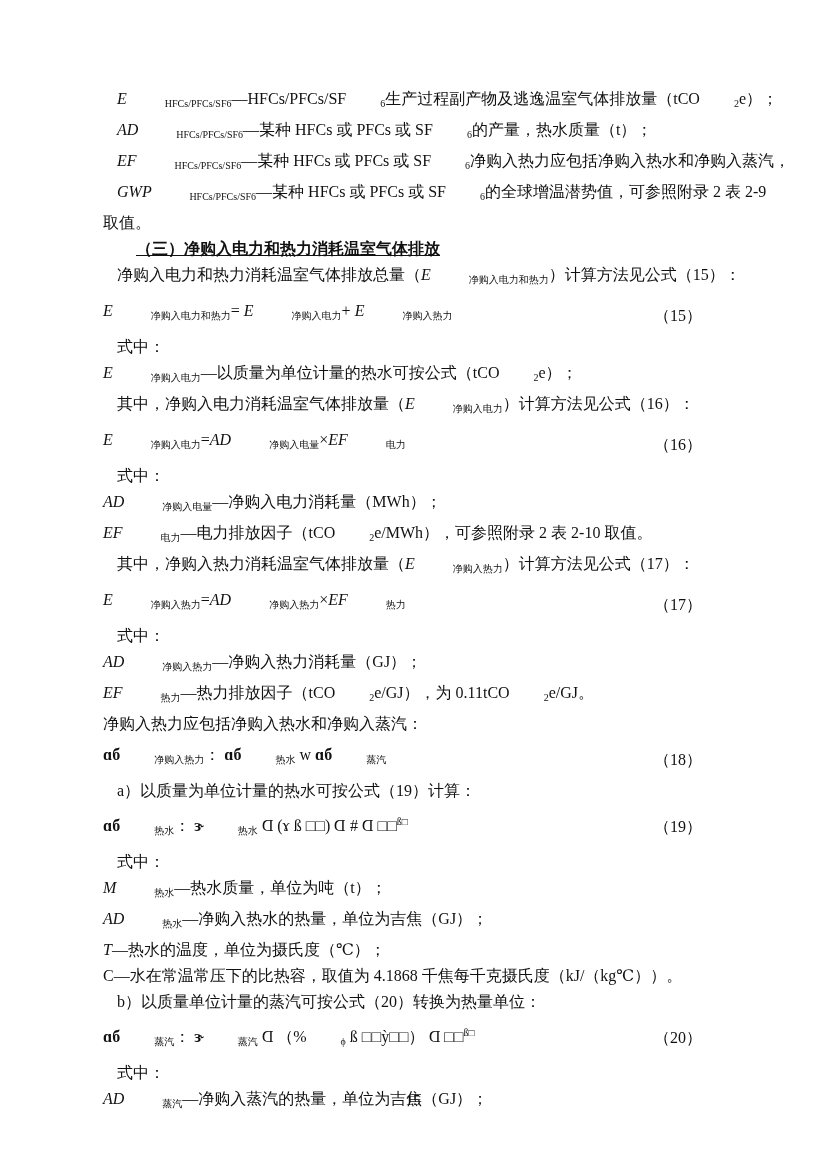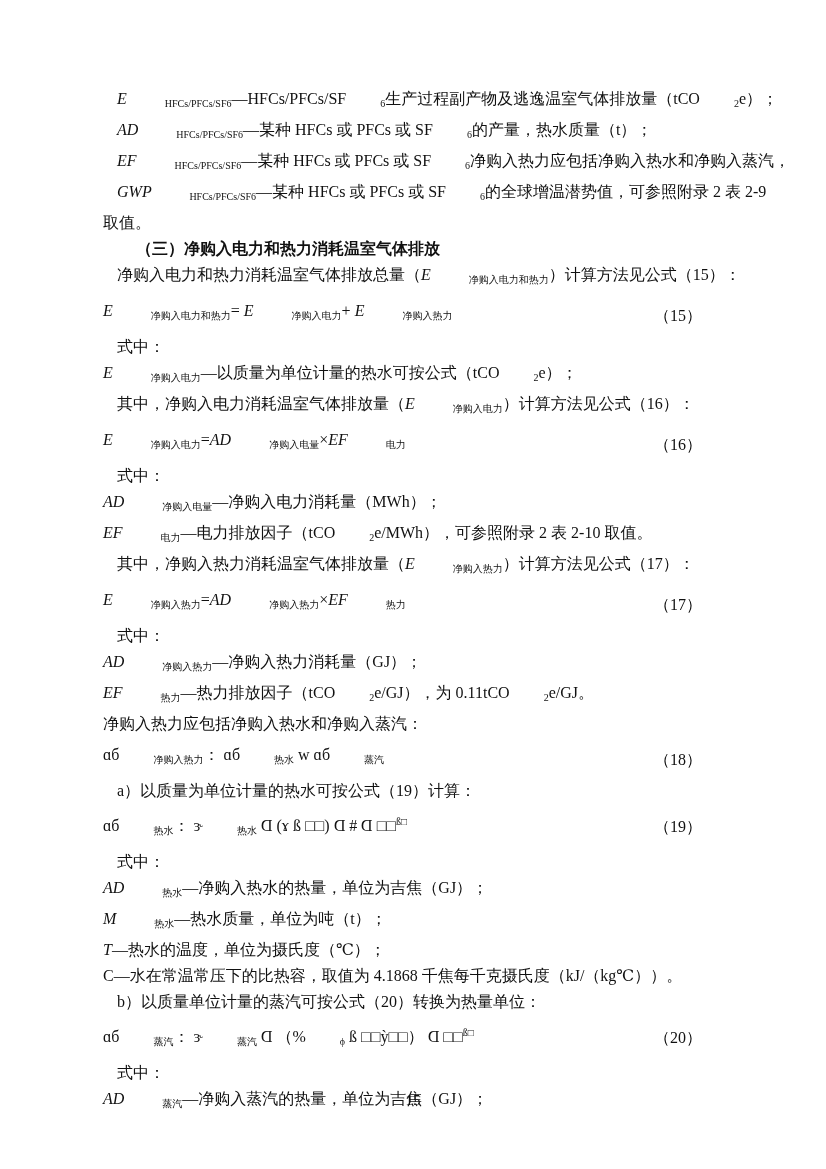--- a/index.html
+++ b/index.html
@@ -7,25 +7,25 @@
     width:826px;height:1169px;background:#ffffff;position:relative;
     margin:0 auto;overflow:hidden;
     font-family:"Liberation Serif","DejaVu Serif",serif;color:#111;
   }
   main{position:absolute;left:103px;top:86px;width:601px;}
   main p{margin:0;font-size:16px;line-height:26px;white-space:nowrap;}
   p.h{font-weight:bold;}
   p.f{position:relative;text-align:left;padding:5px 0;}
   p.f .eq-num{position:absolute;right:2px;top:10px;}
   .i1{text-indent:14px;}
-  .i2{text-indent:33px;}
+  .i2{text-indent:33px;text-decoration:underline;}
   .it{font-style:italic;}
   .sb{font-size:10px;vertical-align:-3px;letter-spacing:0;padding-left:34px;}
   .sup{font-size:10px;vertical-align:6px;}
-  .gl{font-weight:normal;}
+  .gl{font-weight:bold;}
   .mir{display:inline-block;transform:scaleX(-1);}
   .page-num{position:absolute;left:0;right:0;bottom:60px;text-align:center;font-size:15px;}
 </style>
 </head>
 <body>
 
 <div class="page">
   <main>
       <p class="i1"><span class="it">E </span><span class="sb">HFCs/PFCs/SF6</span><span>—HFCs/PFCs/SF</span><span class="sb">6</span><span>生产过程副产物及逃逸温室气体排放量（tCO</span><span class="sb">2</span><span>e）；</span></p>
       <p class="i1"><span class="it">AD </span><span class="sb">HFCs/PFCs/SF6</span><span>—某种 HFCs 或 PFCs 或 SF</span><span class="sb">6</span><span>的产量，热水质量（t）；</span></p>
@@ -45,22 +45,22 @@
       <p class="i1"><span>其中，净购入热力消耗温室气体排放量（</span><span class="it">E </span><span class="sb">净购入热力</span><span>）计算方法见公式（17）：</span></p>
       <p class="f "><span class="it">E </span><span class="sb">净购入热力</span><span>=</span><span class="it">AD </span><span class="sb">净购入热力</span><span>×</span><span class="it">EF </span><span class="sb">热力</span><span class="eq-num">（17）</span></p>
       <p class="i1"><span>式中：</span></p>
       <p class=""><span class="it">AD </span><span class="sb">净购入热力</span><span>—净购入热力消耗量（GJ）；</span></p>
       <p class=""><span class="it">EF </span><span class="sb">热力</span><span>—热力排放因子（tCO</span><span class="sb">2</span><span>e/GJ），为 0.11tCO</span><span class="sb">2</span><span>e/GJ。</span></p>
       <p class=""><span>净购入热力应包括净购入热水和净购入蒸汽：</span></p>
       <p class="f "><span class="gl">ɑб</span><span class="sb">净购入热力</span><span>： </span><span class="gl">ɑб</span><span class="sb">热水</span><span> w </span><span class="gl">ɑб</span><span class="sb">蒸汽</span><span class="eq-num">（18）</span></p>
       <p class="i1"><span>a）以质量为单位计量的热水可按公式（19）计算：</span></p>
       <p class="f "><span class="gl">ɑб</span><span class="sb">热水</span><span>： </span><span class="gl">ɝ</span><span class="sb">热水</span><span> </span><span class="mir">D</span><span> (ɤ ß □□) </span><span class="mir">D</span><span> # </span><span class="mir">D</span><span> □□</span><span class="sup">ß□</span><span class="eq-num">（19）</span></p>
       <p class="i1"><span>式中：</span></p>
+      <p class=""><span class="it">M </span><span class="sb">热水</span><span>—热水质量，单位为吨（t）；</span></p>
       <p class=""><span class="it">AD </span><span class="sb">热水</span><span>—净购入热水的热量，单位为吉焦（GJ）；</span></p>
-      <p class=""><span class="it">M </span><span class="sb">热水</span><span>—热水质量，单位为吨（t）；</span></p>
       <p class=""><span class="it">T</span><span>—热水的温度，单位为摄氏度（℃）；</span></p>
       <p class=""><span>C—水在常温常压下的比热容，取值为 4.1868 千焦每千克摄氏度（kJ/（kg℃））。</span></p>
       <p class="i1"><span>b）以质量单位计量的蒸汽可按公式（20）转换为热量单位：</span></p>
       <p class="f "><span class="gl">ɑб</span><span class="sb">蒸汽</span><span>： </span><span class="gl">ɝ</span><span class="sb">蒸汽</span><span> </span><span class="mir">D</span><span> （%</span><span class="sb">ϕ</span><span> ß □□ỳ□□） </span><span class="mir">D</span><span> □□</span><span class="sup">ß□</span><span class="eq-num">（20）</span></p>
       <p class="i1"><span>式中：</span></p>
       <p class=""><span class="it">AD </span><span class="sb">蒸汽</span><span>—净购入蒸汽的热量，单位为吉焦（GJ）；</span></p>
     </main>
   <div class="page-num">15</div>
 </div>
 

